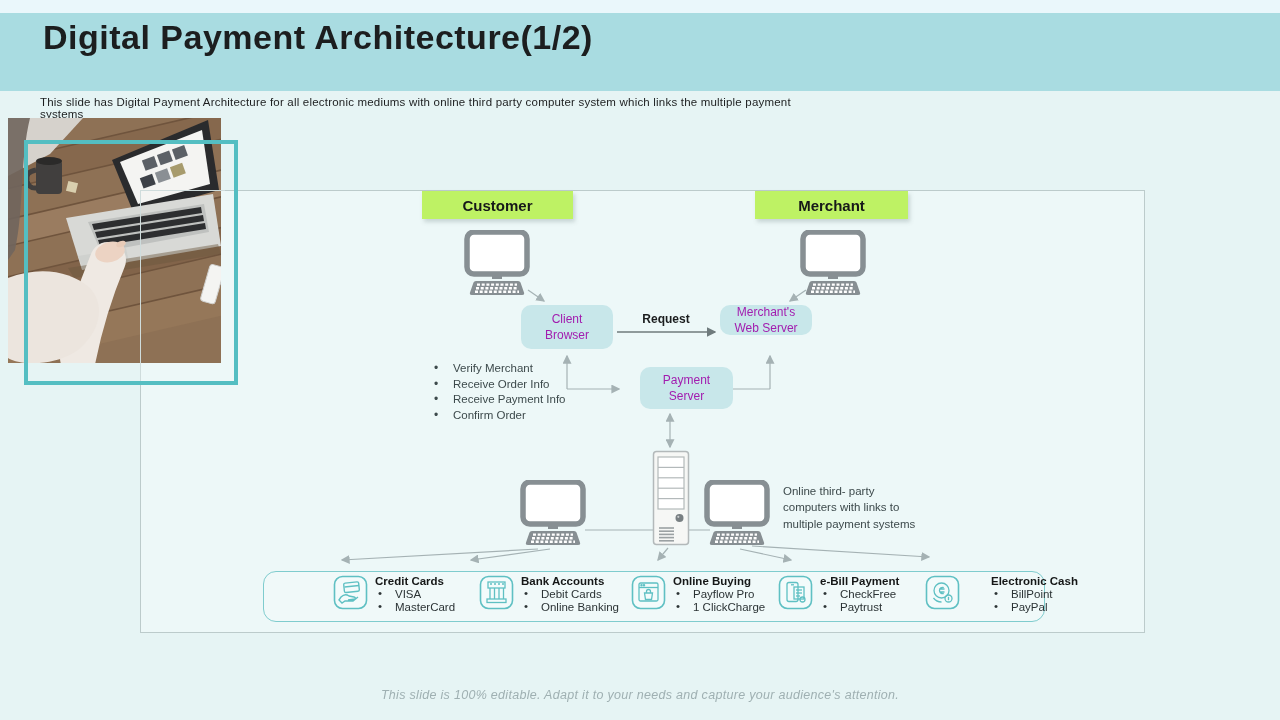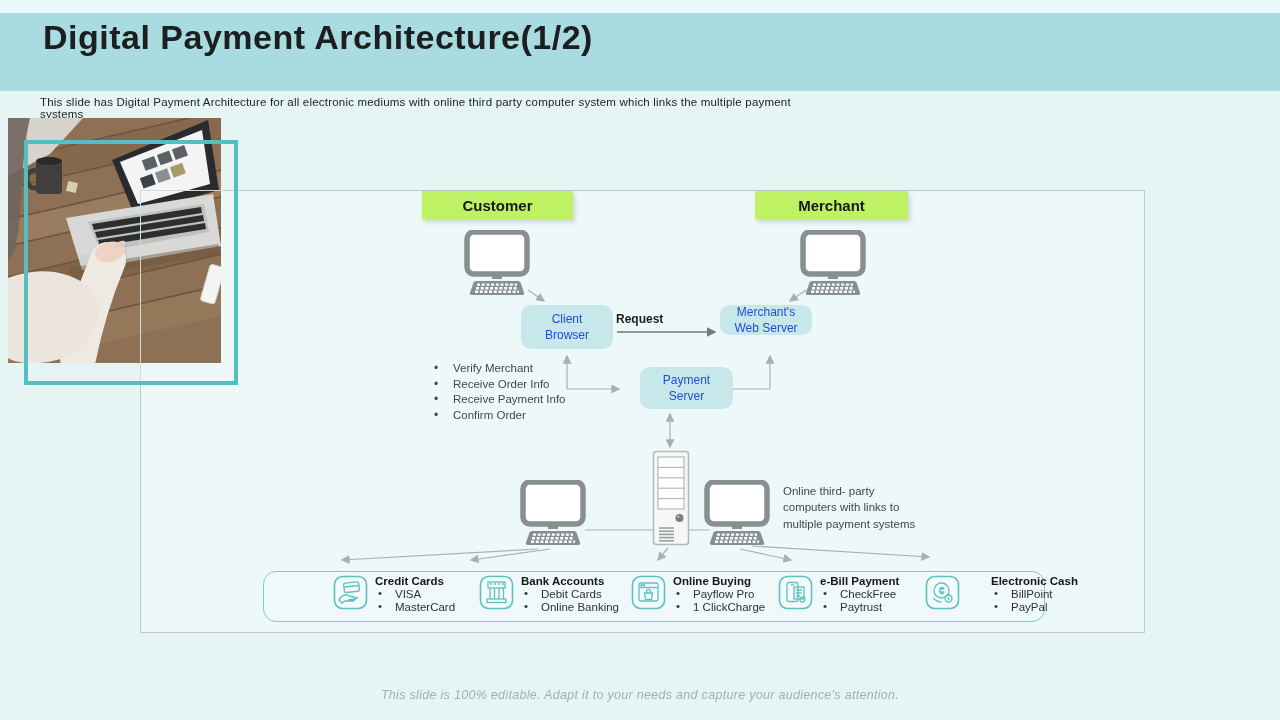--- a/index.html
+++ b/index.html
@@ -17,26 +17,26 @@
   .border-patch-h { position:absolute; left:140px; top:190px; width:85px; height:1px; background:#cfdcdc; z-index:6; }
 
   .overlay { position:absolute; left:0; top:0; z-index:2; pointer-events:none; }
   .cline { stroke:#a5b2b4; stroke-width:1.2; fill:none; }
   .cline-dark { stroke:#6f7b7d; stroke-width:1.4; fill:none; }
 
   .tag-box { position:absolute; top:191px; height:28px; background:#bef264; box-shadow:2px 3px 4px rgba(90,110,110,.25); display:flex; align-items:center; justify-content:center; font-weight:700; font-size:15px; color:#161819; z-index:3; }
   .tag-customer { left:422px; width:151px; }
   .tag-merchant { left:755px; width:153px; }
 
-  .node { position:absolute; background:#c8e7ea; border-radius:10px; display:flex; align-items:center; justify-content:center; text-align:center; font-size:12px; color:#1d4ed8; line-height:1.35; z-index:3; white-space:pre-line; }
+  .node { position:absolute; background:#c8e7ea; border-radius:10px; display:flex; align-items:center; justify-content:center; text-align:center; font-size:12px; color:#a21caf; line-height:1.35; z-index:3; white-space:pre-line; }
   .node-browser { left:521px; top:305px; width:92px; height:44px; }
   .node-merchsrv { left:720px; top:305px; width:92px; height:30px; }
   .node-paysrv  { left:640px; top:367px; width:93px; height:42px; }
 
-  .request-label { position:absolute; left:616px; top:312px; width:100px; text-align:left; font-size:12px; font-weight:700; color:#1b1d1e; z-index:3; }
+  .request-label { position:absolute; left:616px; top:312px; width:100px; text-align:center; font-size:12px; font-weight:700; color:#1b1d1e; z-index:3; }
 
   .pc { position:absolute; width:66px; height:66px; z-index:3; }
   .pc-cust { left:464px; top:230px; } .pc-merch { left:800px; top:230px; }
   .pc-bl { left:520px; top:480px; }  .pc-br { left:704px; top:480px; }
   .tower { position:absolute; left:652px; top:450px; width:38px; height:96px; z-index:3; }
 
   .bullets { position:absolute; z-index:3; font-size:11.5px; color:#3d4a4c; }
   .bullets .bi { position:relative; padding-left:19px; margin-bottom:3.6px; white-space:nowrap; }
   .bullets .bi::before { content:"•"; position:absolute; left:0; top:-1px; font-size:12px; color:#3d4a4c; }
   .bullets-left { left:434px; top:362px; }

